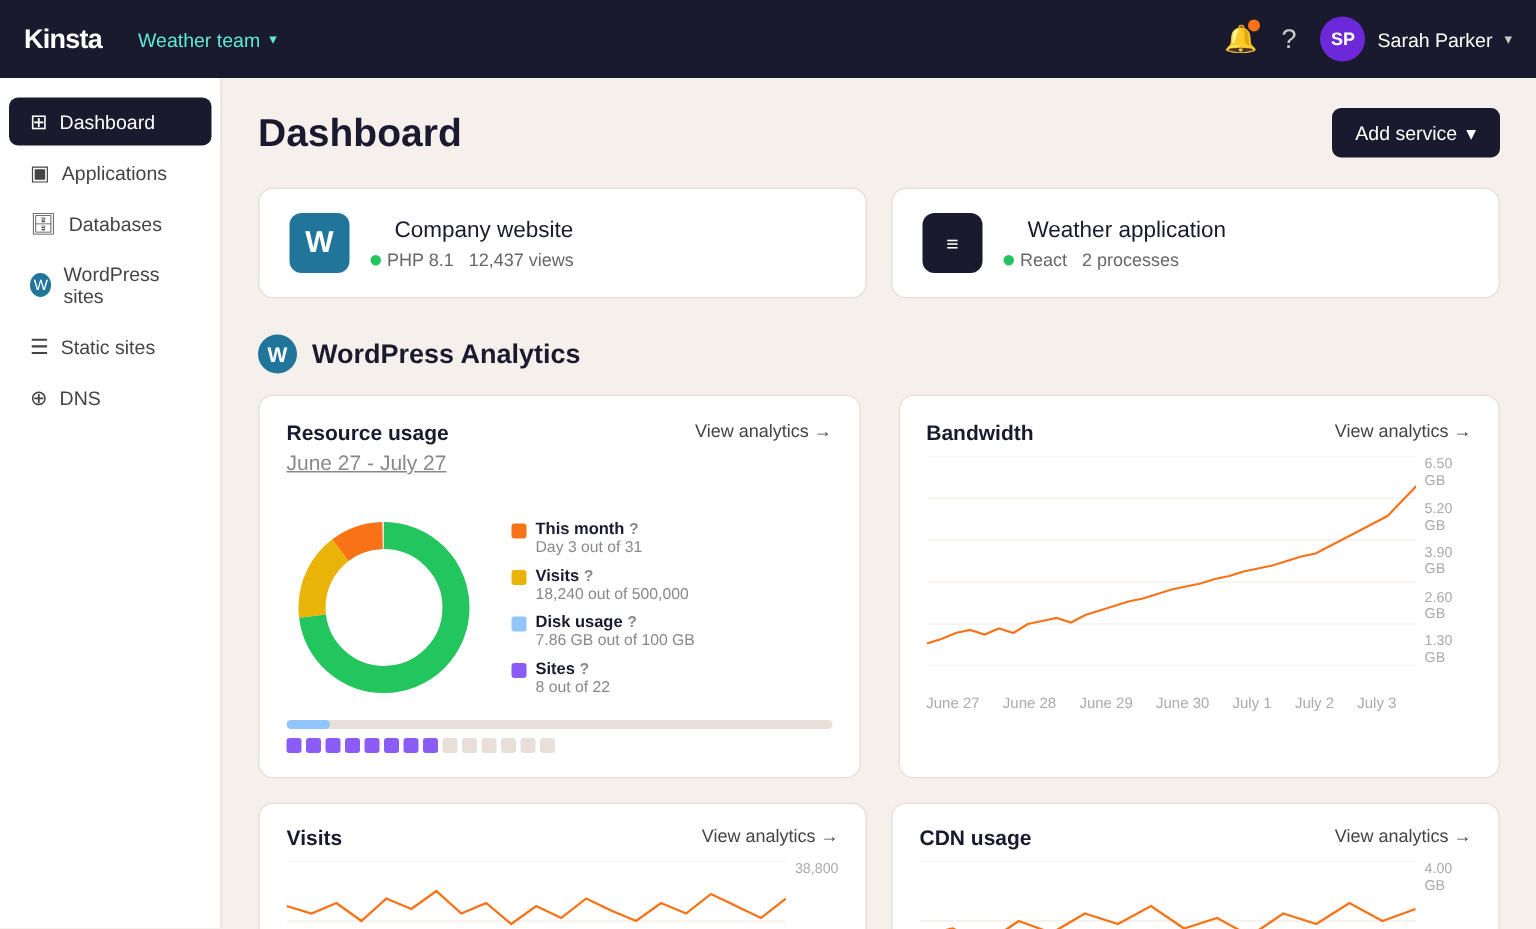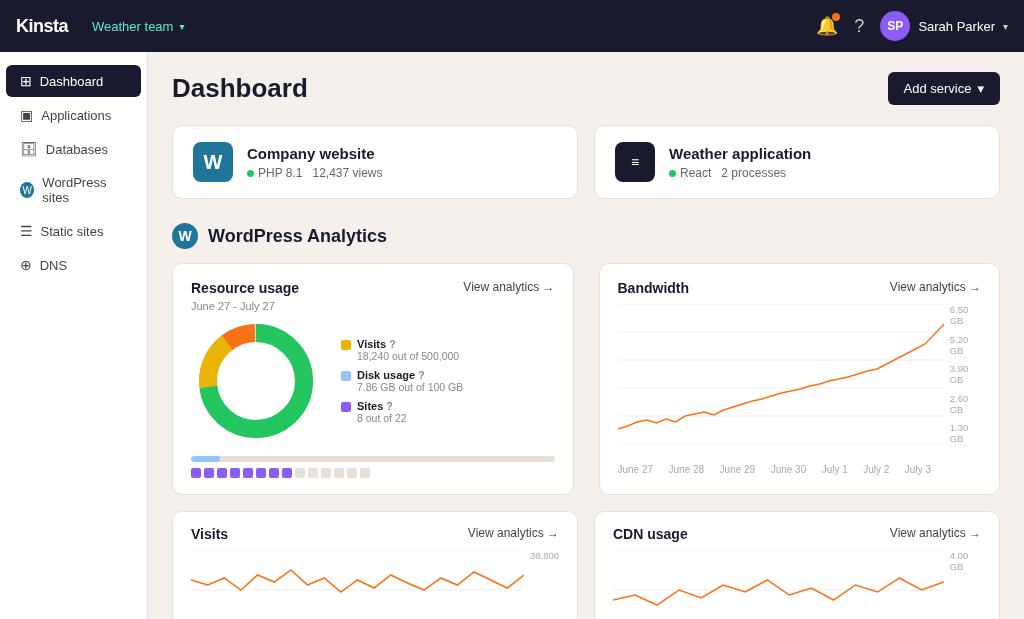--- a/index.html
+++ b/index.html
@@ -28,21 +28,21 @@
       background: none; border: none;
     }
     .notif-dot {
       position: absolute; top: -2px; right: -2px;
       width: 8px; height: 8px; border-radius: 50%; background: #f97316;
     }
     .topnav-user {
       display: flex; align-items: center; gap: 8px; cursor: pointer;
     }
     .user-avatar {
-      width: 30px; height: 30px; border-radius: 50%; background: #8b5cf6;
+      width: 30px; height: 30px; border-radius: 50%; background: #6d28d9;
       display: flex; align-items: center; justify-content: center;
       color: white; font-size: 12px; font-weight: 600;
     }
     .user-name { color: #fff; font-size: 13px; }
     .user-chevron { color: #ccc; font-size: 10px; }
 
     
     .layout { display: flex; flex: 1; overflow: hidden; }
 
     
@@ -77,21 +77,21 @@
     .service-cards { display: flex; gap: 16px; margin-bottom: 24px; }
     .service-card {
       background: #fff; border-radius: 10px; border: 1px solid #e8e0d8;
       padding: 16px 20px; flex: 1; display: flex; align-items: center; gap: 14px;
     }
     .service-icon {
       width: 40px; height: 40px; border-radius: 8px;
       display: flex; align-items: center; justify-content: center;
       font-size: 22px; background: #f0f0f0;
     }
-    .service-info h3 { font-size: 15px; font-weight: 700; color: #1a1a2e; margin-bottom: 4px; }
+    .service-info h3 { font-size: 15px; font-weight: 400; color: #1a1a2e; margin-bottom: 4px; margin-left: 16px; }
     .service-meta { display: flex; align-items: center; gap: 10px; font-size: 12px; color: #666; }
     .status-dot { width: 7px; height: 7px; border-radius: 50%; background: #22c55e; display: inline-block; margin-right: 4px; }
 
     
     .section-header {
       display: flex; align-items: center; gap: 10px; margin-bottom: 14px;
     }
     .section-header-icon { font-size: 22px; }
     .section-title { font-size: 18px; font-weight: 600; color: #1a1a2e; }
 
@@ -99,21 +99,21 @@
     .charts-grid { display: grid; grid-template-columns: 1fr 1fr; gap: 25px; }
     .chart-card {
       background: #fff; border-radius: 10px; border: 1px solid #e8e0d8;
       padding: 16px 18px;
     }
     .chart-header {
       display: flex; align-items: flex-start; justify-content: space-between;
       margin-bottom: 4px;
     }
     .chart-title { font-size: 14px; font-weight: 600; color: #1a1a2e; }
-    .chart-subtitle { font-size: 11px; color: #888; margin-bottom: 4px; }
+    .chart-subtitle { font-size: 14px; color: #888; margin-bottom: 24px; text-decoration: underline; }
     .view-analytics { font-size: 12px; color: #444; cursor: pointer; text-decoration: none; white-space: nowrap; }
 
     
     .resource-body { display: flex; align-items: center; gap: 20px; }
     .donut-wrapper { position: relative; width: 130px; height: 130px; flex-shrink: 0; }
     .donut-wrapper svg { width: 130px; height: 130px; }
 
     
     .legend { display: flex; flex-direction: column; gap: 7px; font-size: 11px; }
     .legend-item { display: flex; align-items: flex-start; gap: 6px; }
@@ -257,20 +257,27 @@
               <circle cx="65" cy="65" r="48" fill="none" stroke="#22c55e" stroke-width="18" stroke-dasharray="220 82" stroke-dashoffset="0" transform="rotate(-90 65 65)"></circle>
 
               <circle cx="65" cy="65" r="48" fill="none" stroke="#eab308" stroke-width="18" stroke-dasharray="50 252" stroke-dashoffset="-220" transform="rotate(-90 65 65)"></circle>
 
               <circle cx="65" cy="65" r="48" fill="none" stroke="#f97316" stroke-width="18" stroke-dasharray="30 272" stroke-dashoffset="-270" transform="rotate(-90 65 65)"></circle>
             </svg>
           </div>
 
           <div class="legend">
             <div class="legend-item">
+              <div class="legend-dot" style="background:#f97316;"></div>
+              <div class="legend-label">
+                <strong>This month <span class="help-icon">?</span></strong>
+                <span>Day 3 out of 31</span>
+              </div>
+            </div>
+            <div class="legend-item">
               <div class="legend-dot" style="background:#eab308;"></div>
               <div class="legend-label">
                 <strong>Visits <span class="help-icon">?</span></strong>
                 <span>18,240 out of 500,000</span>
               </div>
             </div>
             <div class="legend-item">
               <div class="legend-dot" style="background:#93c5fd;"></div>
               <div class="legend-label">
                 <strong>Disk usage <span class="help-icon">?</span></strong>

